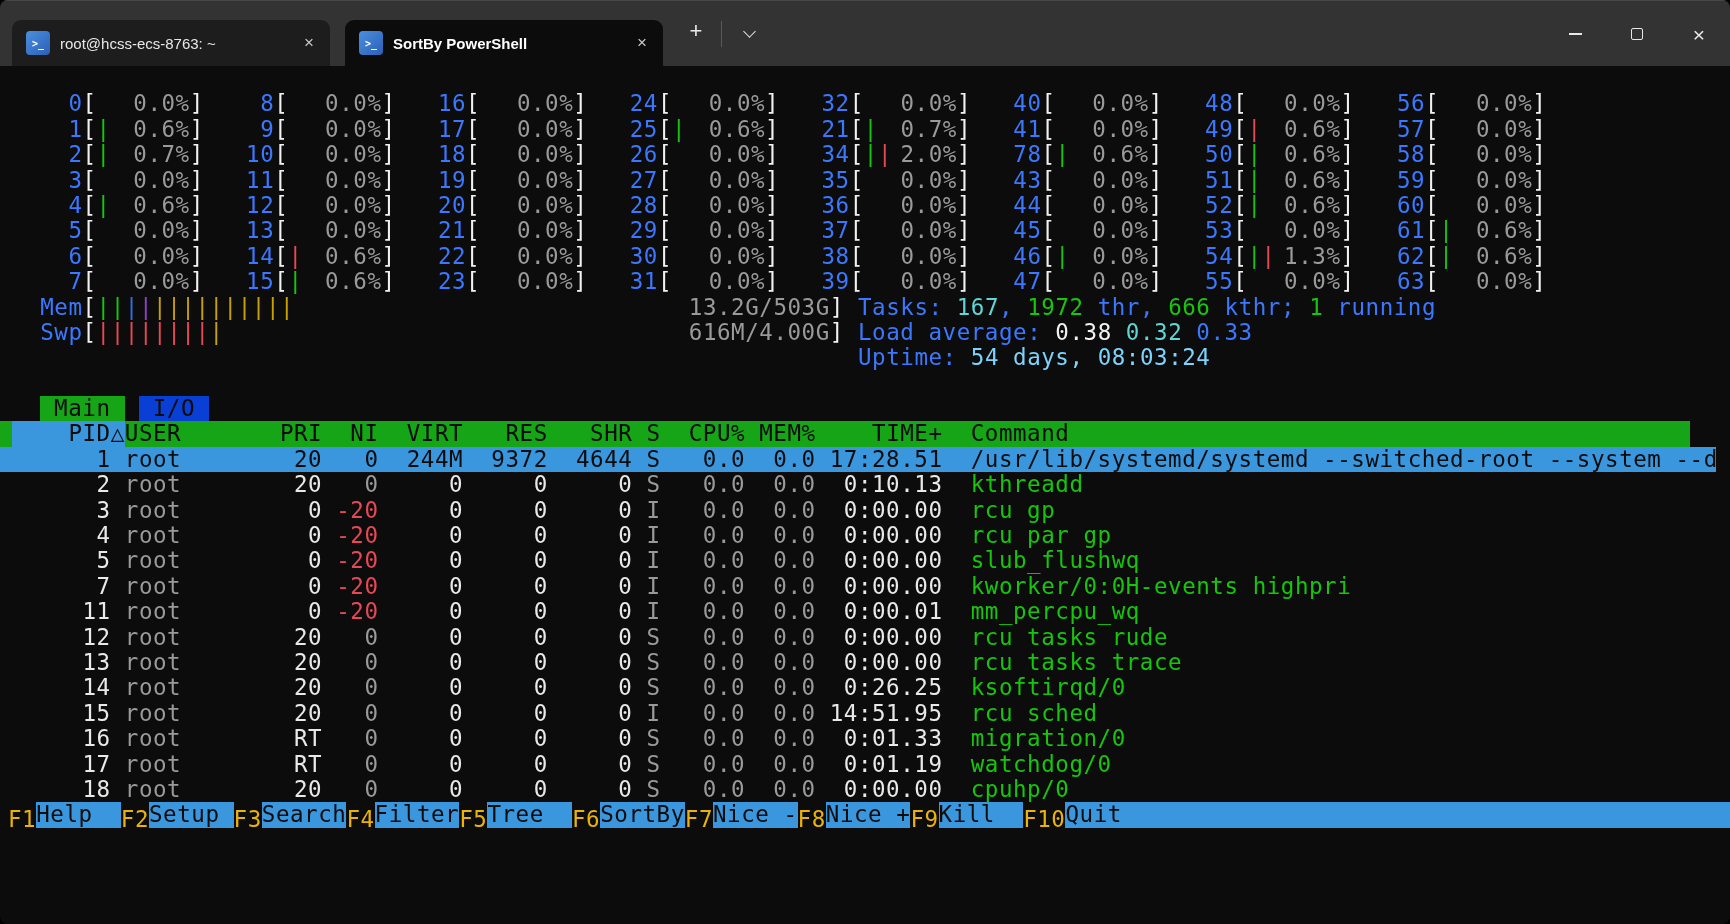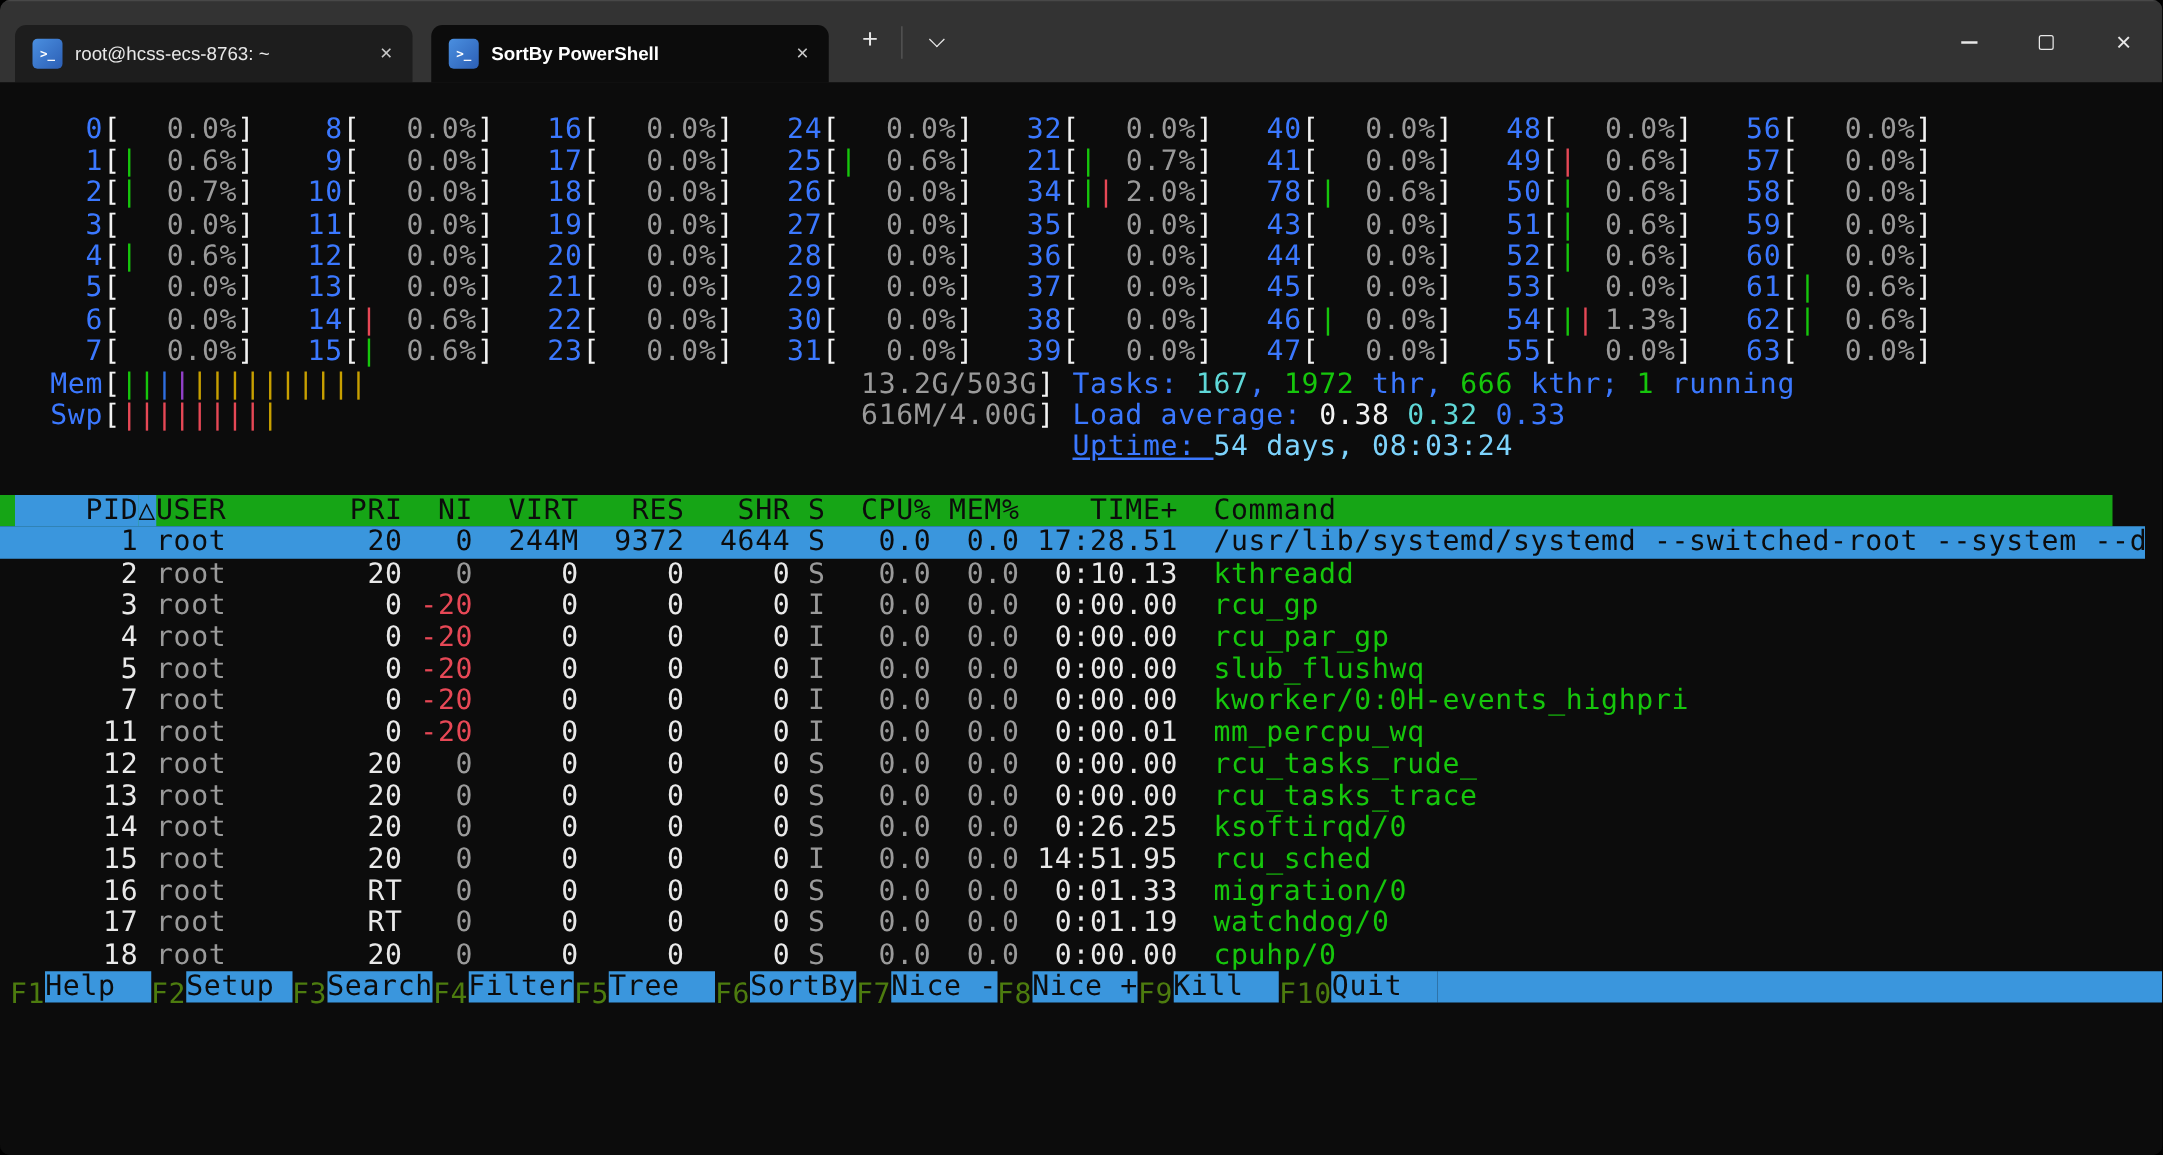--- a/index.html
+++ b/index.html
@@ -45,21 +45,21 @@
 .stab{padding:0 14.1px;color:#0c0c0c}
 .trow{height:25.4px;display:flex;padding-left:12px;white-space:pre}
 .trow .cell{flex:none;overflow:hidden}
 .trow .cmd{flex:1 1 auto;padding-left:28.2px;overflow:hidden}
 .thead{background:#16a516;width:1690px}
 .thead .cell{color:#0c0c0c}
 .thead .sortcol{background:#3a96dd}
 .sel{background:#3a96dd;width:1716px}
 .sel .cell{color:#0c0c0c}
 #fkey-bar{display:flex;height:25.4px;padding-left:8px;white-space:pre}
-.fk{color:#4d7c0f}
+.fk{color:#eab308}
 .fl{display:inline-block;width:84.6px;background:#3a96dd;color:#0c0c0c;overflow:hidden}
 .ffill{flex:1;background:#3a96dd}
 </style>
 </head>
 <body>
 
 <div id="win">
   <div class="titlebar">
     <div class="tab inactive">
       <span class="psicon">&gt;_</span>
@@ -151,22 +151,23 @@
         <div class="cpu"><span class="cid">57</span><span class="br">[</span><span class="inner"><span class="bars"></span><span class="pct">0.0%</span></span><span class="br">]</span></div>
         <div class="cpu"><span class="cid">58</span><span class="br">[</span><span class="inner"><span class="bars"></span><span class="pct">0.0%</span></span><span class="br">]</span></div>
         <div class="cpu"><span class="cid">59</span><span class="br">[</span><span class="inner"><span class="bars"></span><span class="pct">0.0%</span></span><span class="br">]</span></div>
         <div class="cpu"><span class="cid">60</span><span class="br">[</span><span class="inner"><span class="bars"></span><span class="pct">0.0%</span></span><span class="br">]</span></div>
         <div class="cpu"><span class="cid">61</span><span class="br">[</span><span class="inner"><span class="bars"><i style="color: rgb(22, 198, 12);">|</i></span><span class="pct">0.6%</span></span><span class="br">]</span></div>
         <div class="cpu"><span class="cid">62</span><span class="br">[</span><span class="inner"><span class="bars"><i style="color: rgb(22, 198, 12);">|</i></span><span class="pct">0.6%</span></span><span class="br">]</span></div>
         <div class="cpu"><span class="cid">63</span><span class="br">[</span><span class="inner"><span class="bars"></span><span class="pct">0.0%</span></span><span class="br">]</span></div>
       </div>
     <div class="line" id="mem-line"><span class="mlabel">Mem</span><span class="br">[</span><span class="minner"><span class="bars"><i style="color: rgb(22, 198, 12);">|</i><i style="color: rgb(22, 198, 12);">|</i><i style="color: rgb(47, 111, 224);">|</i><i style="color: rgb(146, 64, 200);">|</i><i style="color: rgb(200, 160, 0);">|</i><i style="color: rgb(200, 160, 0);">|</i><i style="color: rgb(200, 160, 0);">|</i><i style="color: rgb(200, 160, 0);">|</i><i style="color: rgb(200, 160, 0);">|</i><i style="color: rgb(200, 160, 0);">|</i><i style="color: rgb(200, 160, 0);">|</i><i style="color: rgb(200, 160, 0);">|</i><i style="color: rgb(200, 160, 0);">|</i><i style="color: rgb(200, 160, 0);">|</i></span><span class="mval">13.2G/503G</span></span><span class="br">]</span><span class="info"><span style="color: rgb(59, 120, 255);">Tasks: </span><span style="color: rgb(95, 215, 215);">167</span><span style="color: rgb(59, 120, 255);">, </span><span style="color: rgb(22, 198, 12);">1972</span><span style="color: rgb(59, 120, 255);"> thr, </span><span style="color: rgb(22, 198, 12);">666</span><span style="color: rgb(59, 120, 255);"> kthr; </span><span style="color: rgb(22, 198, 12);">1</span><span style="color: rgb(59, 120, 255);"> running</span></span></div>
     <div class="line" id="swp-line"><span class="mlabel">Swp</span><span class="br">[</span><span class="minner"><span class="bars"><i style="color: rgb(231, 72, 86);">|</i><i style="color: rgb(231, 72, 86);">|</i><i style="color: rgb(231, 72, 86);">|</i><i style="color: rgb(231, 72, 86);">|</i><i style="color: rgb(231, 72, 86);">|</i><i style="color: rgb(231, 72, 86);">|</i><i style="color: rgb(231, 72, 86);">|</i><i style="color: rgb(231, 72, 86);">|</i><i style="color: rgb(200, 160, 0);">|</i></span><span class="mval">616M/4.00G</span></span><span class="br">]</span><span class="info"><span style="color: rgb(59, 120, 255);">Load average: </span><span style="color: rgb(242, 242, 242);">0.38 </span><span style="color: rgb(95, 215, 215);">0.32 </span><span style="color: rgb(59, 120, 255);">0.33</span></span></div>
-    <div class="line" id="uptime-line"><span class="info"><span style="color: rgb(59, 120, 255); text-decoration: underline;">Uptime: </span><span style="color: #7dd3fc;">54 days, 08:03:24</span></span></div>
+    <div class="line" id="uptime-line"><span class="info"><span style="color: rgb(59, 120, 255);">Uptime: </span><span style="color: #7dd3fc;">54 days, 08:03:24</span></span></div>
     <div class="line"></div>
+    <div class="line" id="screen-tabs"><span class="stab" style="background: rgb(22, 165, 22);">Main</span><span class="stab" style="background: rgb(10, 63, 214);">I/O</span></div>
     <div id="proc-table">
         <div class="trow thead"><span class="cell sortcol" style="width: 98.7px; text-align: right;">PID</span><span class="cell sortcol" style="width: 14.1px; text-align: left;">△</span><span class="cell" style="width: 141px; text-align: left;">USER</span><span class="cell" style="width: 56.4px; text-align: right;">PRI</span><span class="cell" style="width: 56.4px; text-align: right;">NI</span><span class="cell" style="width: 84.6px; text-align: right;">VIRT</span><span class="cell" style="width: 84.6px; text-align: right;">RES</span><span class="cell" style="width: 84.6px; text-align: right;">SHR</span><span class="cell" style="width: 28.2px; text-align: right;">S</span><span class="cell" style="width: 84.6px; text-align: right;">CPU%</span><span class="cell" style="width: 70.5px; text-align: right;">MEM%</span><span class="cell" style="width: 126.9px; text-align: right;">TIME+</span><span class="cell cmd" style="text-align: left;">Command</span></div>
         <div class="trow sel"><span class="cell" style="width: 98.7px; text-align: right;">1</span><span class="cell" style="width: 14.1px; text-align: left;"> </span><span class="cell" style="width: 141px; text-align: left;">root</span><span class="cell" style="width: 56.4px; text-align: right;">20</span><span class="cell" style="width: 56.4px; text-align: right;">0</span><span class="cell" style="width: 84.6px; text-align: right;">244M</span><span class="cell" style="width: 84.6px; text-align: right;">9372</span><span class="cell" style="width: 84.6px; text-align: right;">4644</span><span class="cell" style="width: 28.2px; text-align: right;">S</span><span class="cell" style="width: 84.6px; text-align: right;">0.0</span><span class="cell" style="width: 70.5px; text-align: right;">0.0</span><span class="cell" style="width: 126.9px; text-align: right;">17:28.51</span><span class="cell cmd" style="text-align: left;">/usr/lib/systemd/systemd --switched-root --system --d</span></div>
         <div class="trow"><span class="cell" style="width: 98.7px; text-align: right; color: rgb(233, 233, 233);">2</span><span class="cell" style="width: 14.1px; text-align: left;"> </span><span class="cell" style="width: 141px; text-align: left; color: rgb(154, 154, 154);">root</span><span class="cell" style="width: 56.4px; text-align: right; color: rgb(233, 233, 233);">20</span><span class="cell" style="width: 56.4px; text-align: right; color: rgb(154, 154, 154);">0</span><span class="cell" style="width: 84.6px; text-align: right; color: rgb(233, 233, 233);">0</span><span class="cell" style="width: 84.6px; text-align: right; color: rgb(233, 233, 233);">0</span><span class="cell" style="width: 84.6px; text-align: right; color: rgb(233, 233, 233);">0</span><span class="cell" style="width: 28.2px; text-align: right; color: rgb(154, 154, 154);">S</span><span class="cell" style="width: 84.6px; text-align: right; color: rgb(154, 154, 154);">0.0</span><span class="cell" style="width: 70.5px; text-align: right; color: rgb(154, 154, 154);">0.0</span><span class="cell" style="width: 126.9px; text-align: right; color: rgb(233, 233, 233);">0:10.13</span><span class="cell cmd" style="text-align: left; color: rgb(22, 198, 12);">kthreadd</span></div>
         <div class="trow"><span class="cell" style="width: 98.7px; text-align: right; color: rgb(233, 233, 233);">3</span><span class="cell" style="width: 14.1px; text-align: left;"> </span><span class="cell" style="width: 141px; text-align: left; color: rgb(154, 154, 154);">root</span><span class="cell" style="width: 56.4px; text-align: right; color: rgb(233, 233, 233);">0</span><span class="cell" style="width: 56.4px; text-align: right; color: rgb(231, 72, 86);">-20</span><span class="cell" style="width: 84.6px; text-align: right; color: rgb(233, 233, 233);">0</span><span class="cell" style="width: 84.6px; text-align: right; color: rgb(233, 233, 233);">0</span><span class="cell" style="width: 84.6px; text-align: right; color: rgb(233, 233, 233);">0</span><span class="cell" style="width: 28.2px; text-align: right; color: rgb(154, 154, 154);">I</span><span class="cell" style="width: 84.6px; text-align: right; color: rgb(154, 154, 154);">0.0</span><span class="cell" style="width: 70.5px; text-align: right; color: rgb(154, 154, 154);">0.0</span><span class="cell" style="width: 126.9px; text-align: right; color: rgb(233, 233, 233);">0:00.00</span><span class="cell cmd" style="text-align: left; color: rgb(22, 198, 12);">rcu_gp</span></div>
         <div class="trow"><span class="cell" style="width: 98.7px; text-align: right; color: rgb(233, 233, 233);">4</span><span class="cell" style="width: 14.1px; text-align: left;"> </span><span class="cell" style="width: 141px; text-align: left; color: rgb(154, 154, 154);">root</span><span class="cell" style="width: 56.4px; text-align: right; color: rgb(233, 233, 233);">0</span><span class="cell" style="width: 56.4px; text-align: right; color: rgb(231, 72, 86);">-20</span><span class="cell" style="width: 84.6px; text-align: right; color: rgb(233, 233, 233);">0</span><span class="cell" style="width: 84.6px; text-align: right; color: rgb(233, 233, 233);">0</span><span class="cell" style="width: 84.6px; text-align: right; color: rgb(233, 233, 233);">0</span><span class="cell" style="width: 28.2px; text-align: right; color: rgb(154, 154, 154);">I</span><span class="cell" style="width: 84.6px; text-align: right; color: rgb(154, 154, 154);">0.0</span><span class="cell" style="width: 70.5px; text-align: right; color: rgb(154, 154, 154);">0.0</span><span class="cell" style="width: 126.9px; text-align: right; color: rgb(233, 233, 233);">0:00.00</span><span class="cell cmd" style="text-align: left; color: rgb(22, 198, 12);">rcu_par_gp</span></div>
         <div class="trow"><span class="cell" style="width: 98.7px; text-align: right; color: rgb(233, 233, 233);">5</span><span class="cell" style="width: 14.1px; text-align: left;"> </span><span class="cell" style="width: 141px; text-align: left; color: rgb(154, 154, 154);">root</span><span class="cell" style="width: 56.4px; text-align: right; color: rgb(233, 233, 233);">0</span><span class="cell" style="width: 56.4px; text-align: right; color: rgb(231, 72, 86);">-20</span><span class="cell" style="width: 84.6px; text-align: right; color: rgb(233, 233, 233);">0</span><span class="cell" style="width: 84.6px; text-align: right; color: rgb(233, 233, 233);">0</span><span class="cell" style="width: 84.6px; text-align: right; color: rgb(233, 233, 233);">0</span><span class="cell" style="width: 28.2px; text-align: right; color: rgb(154, 154, 154);">I</span><span class="cell" style="width: 84.6px; text-align: right; color: rgb(154, 154, 154);">0.0</span><span class="cell" style="width: 70.5px; text-align: right; color: rgb(154, 154, 154);">0.0</span><span class="cell" style="width: 126.9px; text-align: right; color: rgb(233, 233, 233);">0:00.00</span><span class="cell cmd" style="text-align: left; color: rgb(22, 198, 12);">slub_flushwq</span></div>
         <div class="trow"><span class="cell" style="width: 98.7px; text-align: right; color: rgb(233, 233, 233);">7</span><span class="cell" style="width: 14.1px; text-align: left;"> </span><span class="cell" style="width: 141px; text-align: left; color: rgb(154, 154, 154);">root</span><span class="cell" style="width: 56.4px; text-align: right; color: rgb(233, 233, 233);">0</span><span class="cell" style="width: 56.4px; text-align: right; color: rgb(231, 72, 86);">-20</span><span class="cell" style="width: 84.6px; text-align: right; color: rgb(233, 233, 233);">0</span><span class="cell" style="width: 84.6px; text-align: right; color: rgb(233, 233, 233);">0</span><span class="cell" style="width: 84.6px; text-align: right; color: rgb(233, 233, 233);">0</span><span class="cell" style="width: 28.2px; text-align: right; color: rgb(154, 154, 154);">I</span><span class="cell" style="width: 84.6px; text-align: right; color: rgb(154, 154, 154);">0.0</span><span class="cell" style="width: 70.5px; text-align: right; color: rgb(154, 154, 154);">0.0</span><span class="cell" style="width: 126.9px; text-align: right; color: rgb(233, 233, 233);">0:00.00</span><span class="cell cmd" style="text-align: left; color: rgb(22, 198, 12);">kworker/0:0H-events_highpri</span></div>
         <div class="trow"><span class="cell" style="width: 98.7px; text-align: right; color: rgb(233, 233, 233);">11</span><span class="cell" style="width: 14.1px; text-align: left;"> </span><span class="cell" style="width: 141px; text-align: left; color: rgb(154, 154, 154);">root</span><span class="cell" style="width: 56.4px; text-align: right; color: rgb(233, 233, 233);">0</span><span class="cell" style="width: 56.4px; text-align: right; color: rgb(231, 72, 86);">-20</span><span class="cell" style="width: 84.6px; text-align: right; color: rgb(233, 233, 233);">0</span><span class="cell" style="width: 84.6px; text-align: right; color: rgb(233, 233, 233);">0</span><span class="cell" style="width: 84.6px; text-align: right; color: rgb(233, 233, 233);">0</span><span class="cell" style="width: 28.2px; text-align: right; color: rgb(154, 154, 154);">I</span><span class="cell" style="width: 84.6px; text-align: right; color: rgb(154, 154, 154);">0.0</span><span class="cell" style="width: 70.5px; text-align: right; color: rgb(154, 154, 154);">0.0</span><span class="cell" style="width: 126.9px; text-align: right; color: rgb(233, 233, 233);">0:00.01</span><span class="cell cmd" style="text-align: left; color: rgb(22, 198, 12);">mm_percpu_wq</span></div>
         <div class="trow"><span class="cell" style="width: 98.7px; text-align: right; color: rgb(233, 233, 233);">12</span><span class="cell" style="width: 14.1px; text-align: left;"> </span><span class="cell" style="width: 141px; text-align: left; color: rgb(154, 154, 154);">root</span><span class="cell" style="width: 56.4px; text-align: right; color: rgb(233, 233, 233);">20</span><span class="cell" style="width: 56.4px; text-align: right; color: rgb(154, 154, 154);">0</span><span class="cell" style="width: 84.6px; text-align: right; color: rgb(233, 233, 233);">0</span><span class="cell" style="width: 84.6px; text-align: right; color: rgb(233, 233, 233);">0</span><span class="cell" style="width: 84.6px; text-align: right; color: rgb(233, 233, 233);">0</span><span class="cell" style="width: 28.2px; text-align: right; color: rgb(154, 154, 154);">S</span><span class="cell" style="width: 84.6px; text-align: right; color: rgb(154, 154, 154);">0.0</span><span class="cell" style="width: 70.5px; text-align: right; color: rgb(154, 154, 154);">0.0</span><span class="cell" style="width: 126.9px; text-align: right; color: rgb(233, 233, 233);">0:00.00</span><span class="cell cmd" style="text-align: left; color: rgb(22, 198, 12);">rcu_tasks_rude_</span></div>

